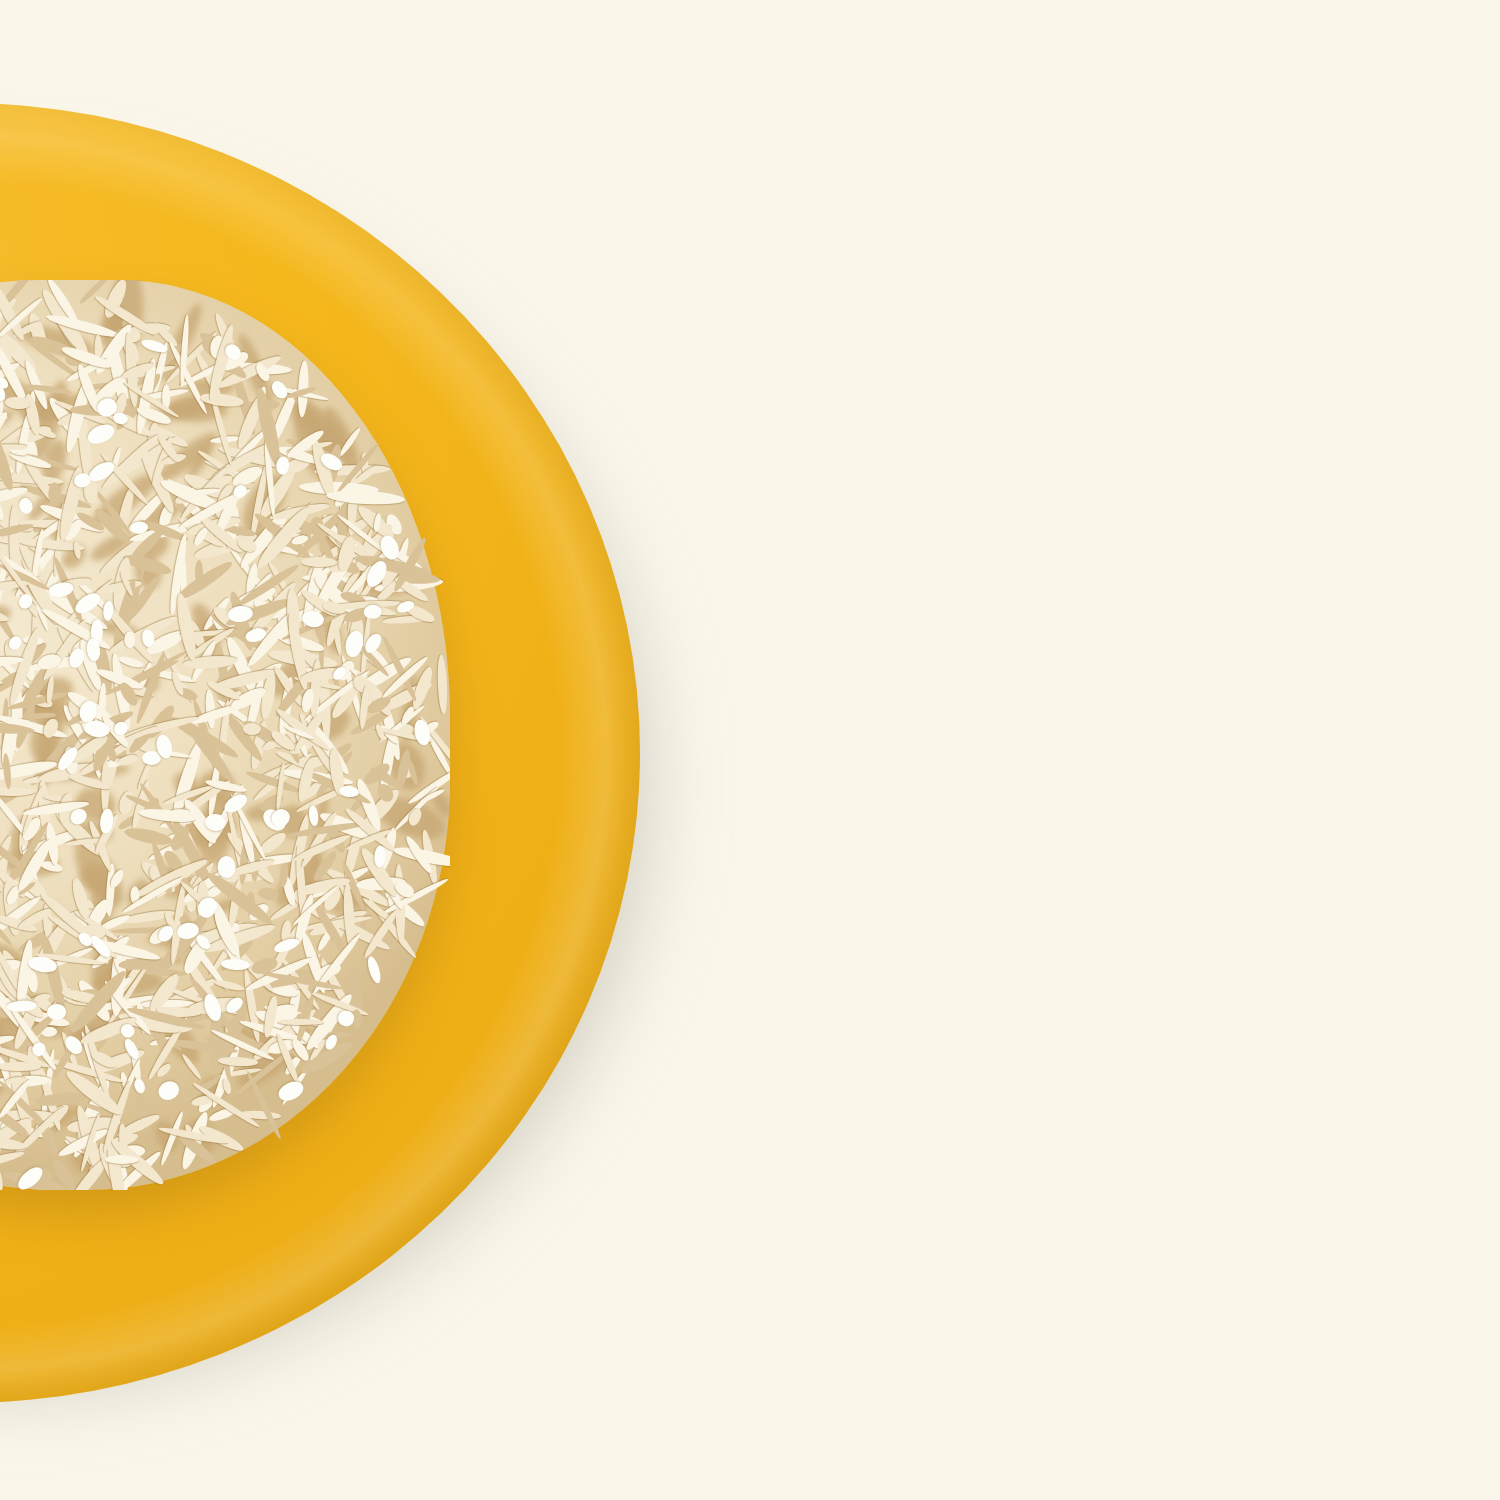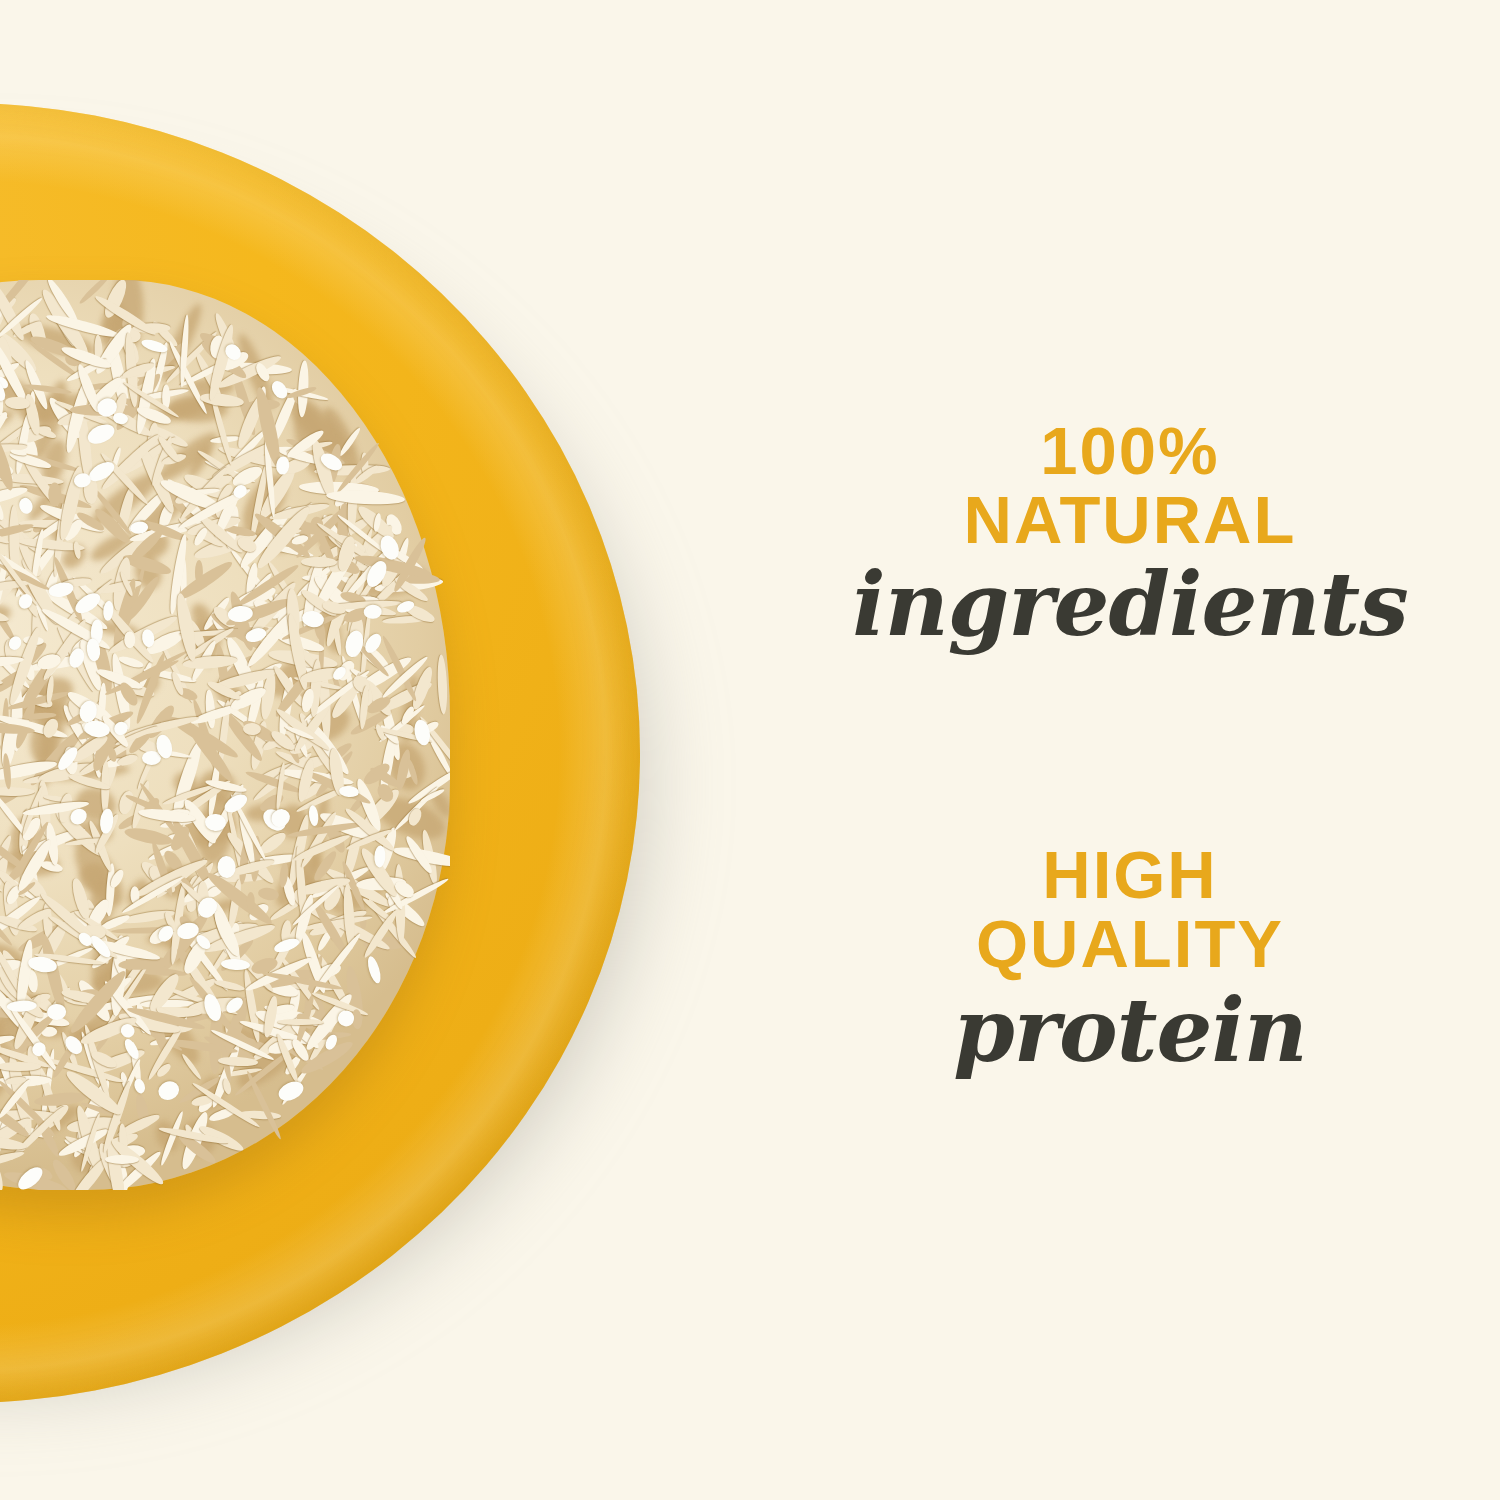--- a/index.html
+++ b/index.html
@@ -1251,29 +1251,19 @@
           <i class="grain" style="left:703.0531109211734px;top:357.00431487942114px;width:20.810416775057092px;height:12.703583353199065px;transform:rotate(124.11190857645124deg)"></i>
           <i class="grain" style="left:679.4487690050155px;top:506.2510358613217px;width:20.226990504190326px;height:11.3199580272194px;transform:rotate(5.197382541373372deg)"></i>
           <i class="grain" style="left:565.159670987865px;top:718.8697196043795px;width:18.927167248446494px;height:12.217434320831671px;transform:rotate(139.74988186731935deg)"></i>
         </div>
     </div>
 
   </div>
 
   <div class="claims">
 
-    <div class="claim c1">
-      <div class="caps" style="color:#E8A81C">100%</div>
-      <div class="caps" style="color:#E8A81C">NATURAL</div>
-      <div class="script" style="color:#3A3A33">ingredients</div>
-    </div>
 
     <div class="claim c2">
     </div>
 
-    <div class="claim c3">
-      <div class="caps" style="color:#E8A81C">HIGH</div>
-      <div class="caps" style="color:#E8A81C">QUALITY</div>
-      <div class="script" style="color:#3A3A33">protein</div>
-    </div>
 
   </div>
 </div>
 
 </body></html>

